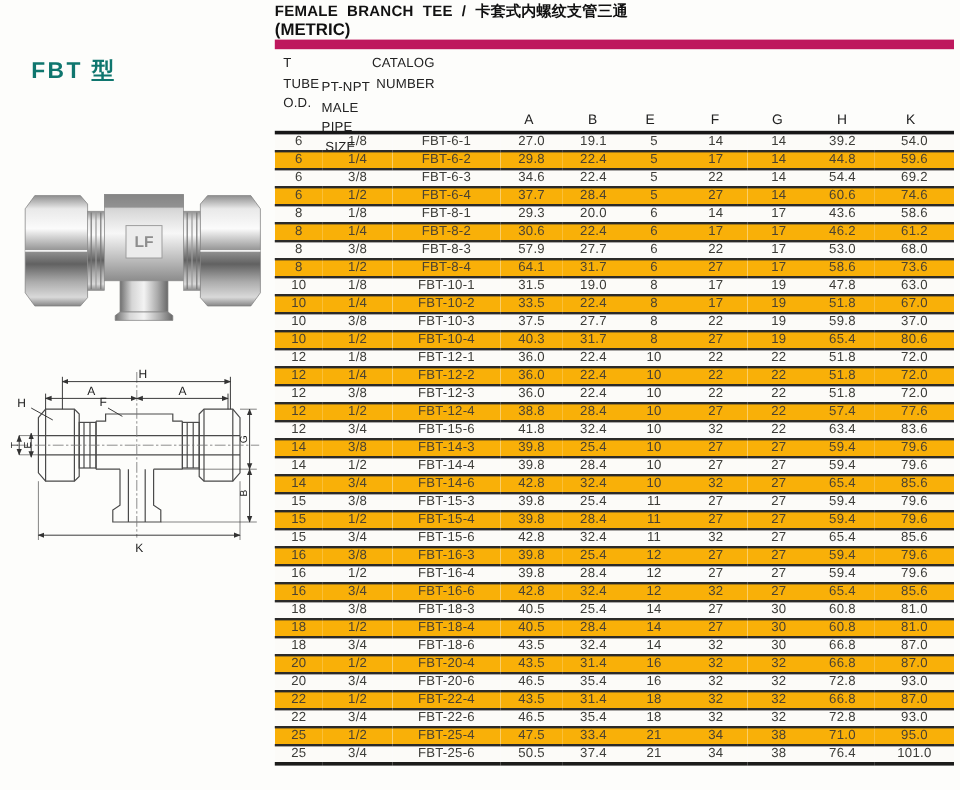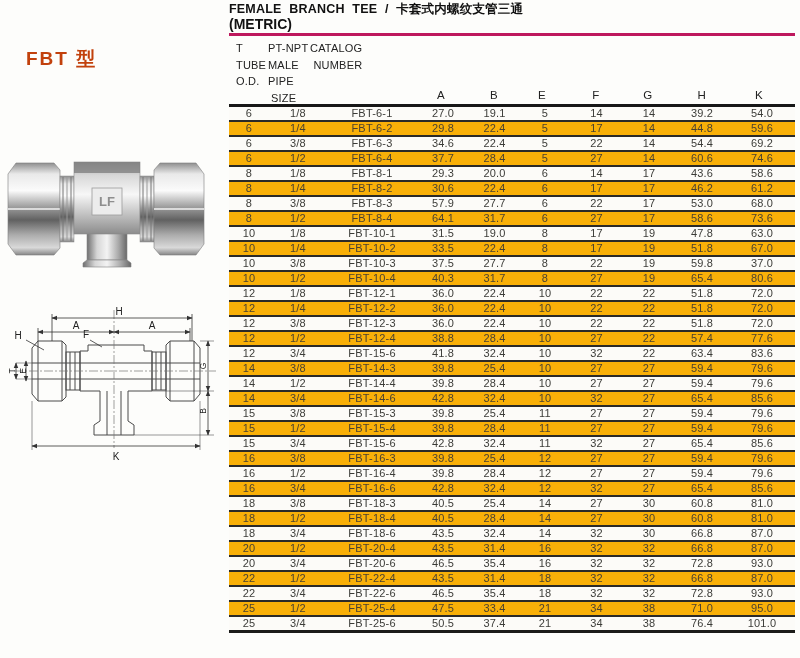--- a/index.html
+++ b/index.html
@@ -9,35 +9,35 @@
     background:#fdfdfb;
     font-family:"Liberation Sans", sans-serif;
     color:#2e2e2c;
     overflow:hidden;
   }
 
   
   .left-panel { position:absolute; left:0; top:0; width:228px; height:658px; background:#fdfdfb; }
   .model-label {
     position:absolute; left:26px; top:46px;
-    font-size:19px; font-weight:bold; letter-spacing:2px; color:#c2410c;
+    font-size:19px; font-weight:bold; letter-spacing:2px; color:#0f766e;
   }
-  .photo-wrap { position:absolute; left:6px; top:136px; width:200px; height:132px; }
+  .photo-wrap { position:absolute; left:19px; top:136px; width:200px; height:132px; }
   .drawing-wrap { position:absolute; left:4px; top:288px; width:222px; height:180px; }
 
   
   .right-panel { position:absolute; left:229px; top:0; width:566px; }
-  .title-block { padding-top:2px; border-bottom:3px solid #be185d; padding-bottom:1px; }
+  .title-block { padding-top:2px; border-bottom:8px solid #be185d; padding-bottom:1px; }
   .title-line1 { font-size:12.5px; font-weight:bold; color:#111; letter-spacing:0.2px; word-spacing:4px; line-height:15px; white-space:nowrap; }
   .title-line2 { font-size:14px; font-weight:bold; color:#111; line-height:15px; }
 
   .table-header { position:relative; height:71px; border-bottom:3px solid #171717; font-size:11px; color:#222; }
   .hdr-group { position:absolute; top:4px; line-height:16.5px; letter-spacing:0.2px; }
   .hdr-tube    { left:7px;  }
-  .hdr-pipe    { left:39px; }
+  .hdr-pipe    { left:39px;margin-top:20px; }
   .hdr-catalog { left:81px;text-align:right; }
   .hdr-dim { position:absolute; bottom:3px; transform:translateX(-50%); font-size:11.5px; letter-spacing:0.5px; }
 
   table.spec { width:566px; border-collapse:collapse; table-layout:fixed; }
   table.spec td {
     height:13.5px; line-height:13px;
     font-size:11px; letter-spacing:0.2px;
     text-align:center; vertical-align:middle;
     color:#3c3c38; overflow:hidden; white-space:nowrap;
   }

